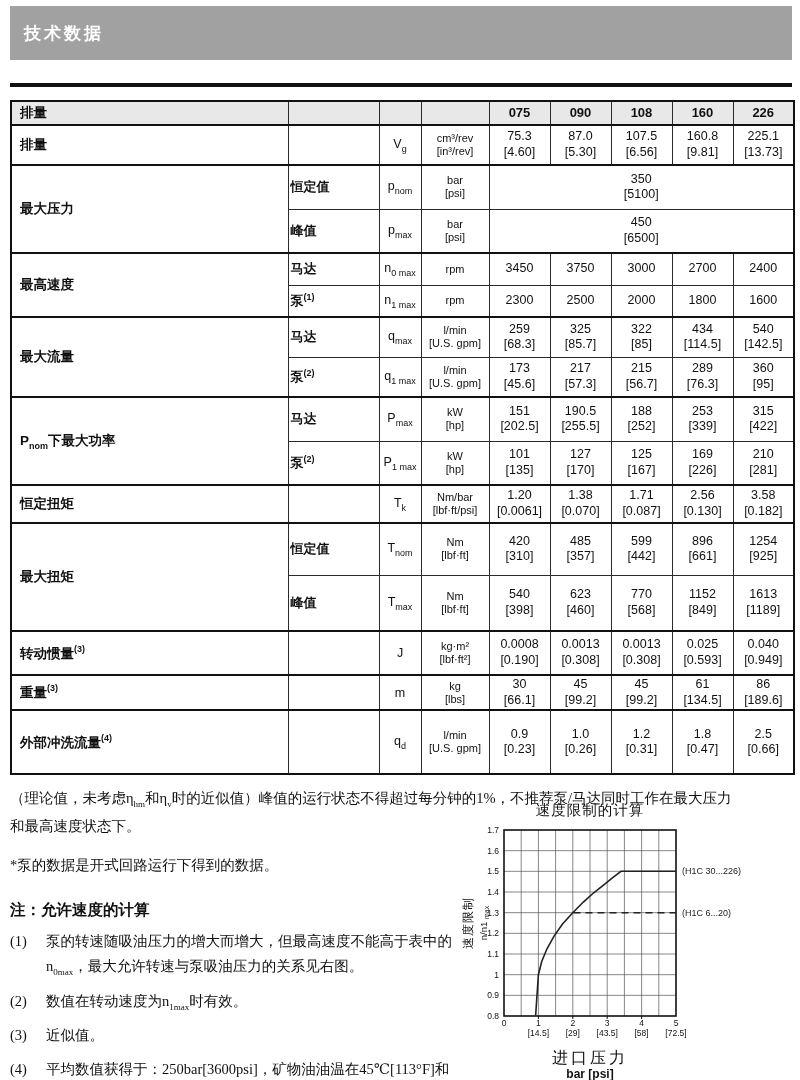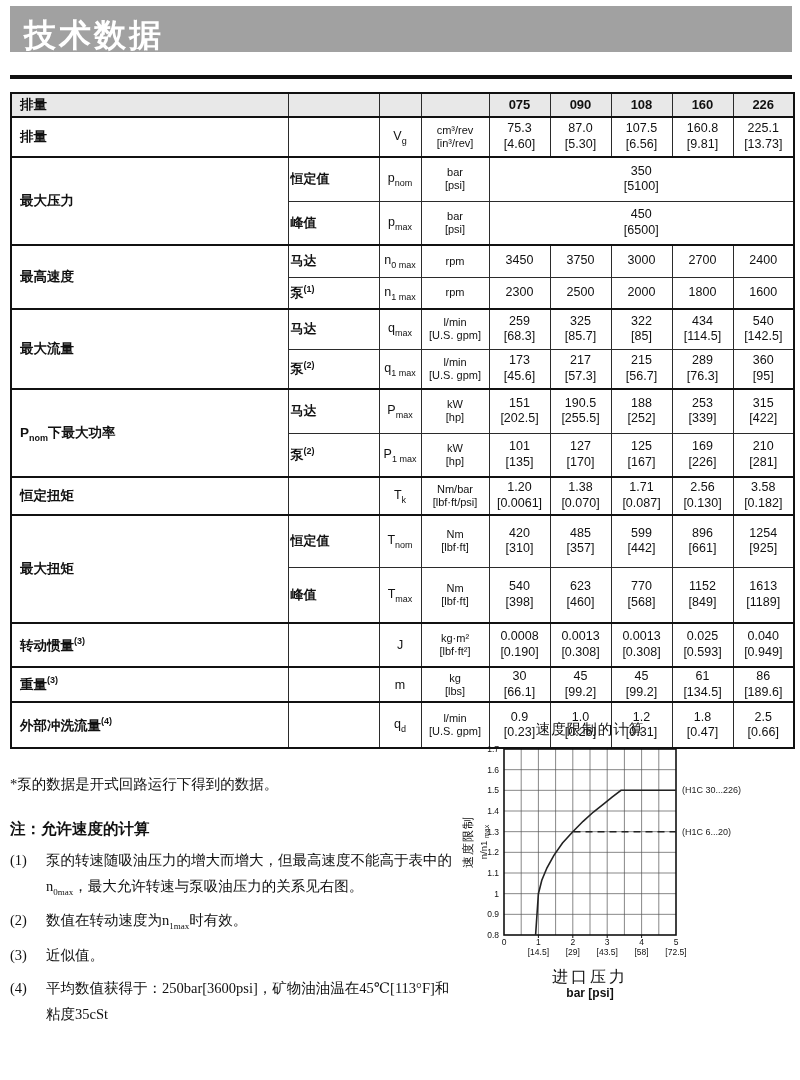--- a/index.html
+++ b/index.html
@@ -1,20 +1,20 @@
 <!DOCTYPE html>
 <html><head>
 <meta charset="utf-8">
 <style>
   html,body{margin:0;padding:0;}
   body{width:800px;height:1080px;background:#fff;color:#111;
        font-family:"Liberation Sans",sans-serif;overflow:hidden;}
   .page{padding:6px 8px 0 10px;}
-  .title-bar{background:#a1a1a1;color:#fff;font-weight:bold;font-size:32px;
-             letter-spacing:3px;padding:8px 0 10px 14px;height:28px;}
+  .title-bar{background:#a1a1a1;color:#fff;font-weight:bold;font-size:17px;
+             letter-spacing:3px;padding:16px 0 10px 14px;height:28px;}
   .rule{height:4px;background:#111;margin-top:23px;margin-bottom:13px;}
 
   table.tech{border-collapse:collapse;width:783px;table-layout:fixed;border:2px solid #111;}
   table.tech td{border:1px solid #2b2b2b;padding:1px 2px;vertical-align:middle;overflow:hidden;}
   table.tech tr.grp > td{border-top:2px solid #111;}
   table.tech tr.hdr td{background:#e8e8e8;border-bottom:2px solid #111;font-weight:bold;}
   td.label{text-align:left;padding-left:8px !important;font-weight:bold;font-size:13.5px;}
   td.sub{font-weight:bold;font-size:13px;}
   td.sym{text-align:center;font-size:12.5px;}
   td.unit{text-align:center;font-size:11px;line-height:1.18;}
@@ -429,21 +429,21 @@
       <td class="val">
             <div class="v">61</div>
             <div class="b">[134.5]</div>
           </td>
       <td class="val">
             <div class="v">86</div>
             <div class="b">[189.6]</div>
           </td>
     </tr>
 
-    <tr class="grp" style="height:46px">
+    <tr class="grp" style="height:64px">
       <td class="label"><span>外部冲洗流量</span><sup>(4)</sup></td>
       <td class="sub"></td>
       <td class="sym"><span>q</span><sub>d</sub></td>
       <td class="unit">
             <div>l/min</div>
             <div>[U.S. gpm]</div>
           </td>
       <td class="val">
             <div class="v">0.9</div>
             <div class="b">[0.23]</div>
@@ -462,20 +462,24 @@
           </td>
       <td class="val">
             <div class="v">2.5</div>
             <div class="b">[0.66]</div>
           </td>
     </tr>
   </tbody>
     </table>
 
   <div class="bottom">
+    <div class="para">
+      <span>（理论值，未考虑η</span><sub>hm</sub><span>和η</span><sub>v</sub><span>时的近似值）峰值的运行状态不得超过每分钟的1%，不推荐泵/马达同时工作在最大压力</span><br>
+      <span>和最高速度状态下。</span>
+    </div>
 
     <div class="cols">
       <div class="notes-col">
         <div class="pump-note">*泵的数据是开式回路运行下得到的数据。</div>
         <div class="notes-h">注：允许速度的计算</div>
         <div class="note">
           <span class="num">(1)</span>
           <span><span>泵的转速随吸油压力的增大而增大，但最高速度不能高于表中的n</span><sub>0max</sub><span>，最大允许转速与泵吸油压力的关系见右图。</span></span>
         </div>
         <div class="note">

